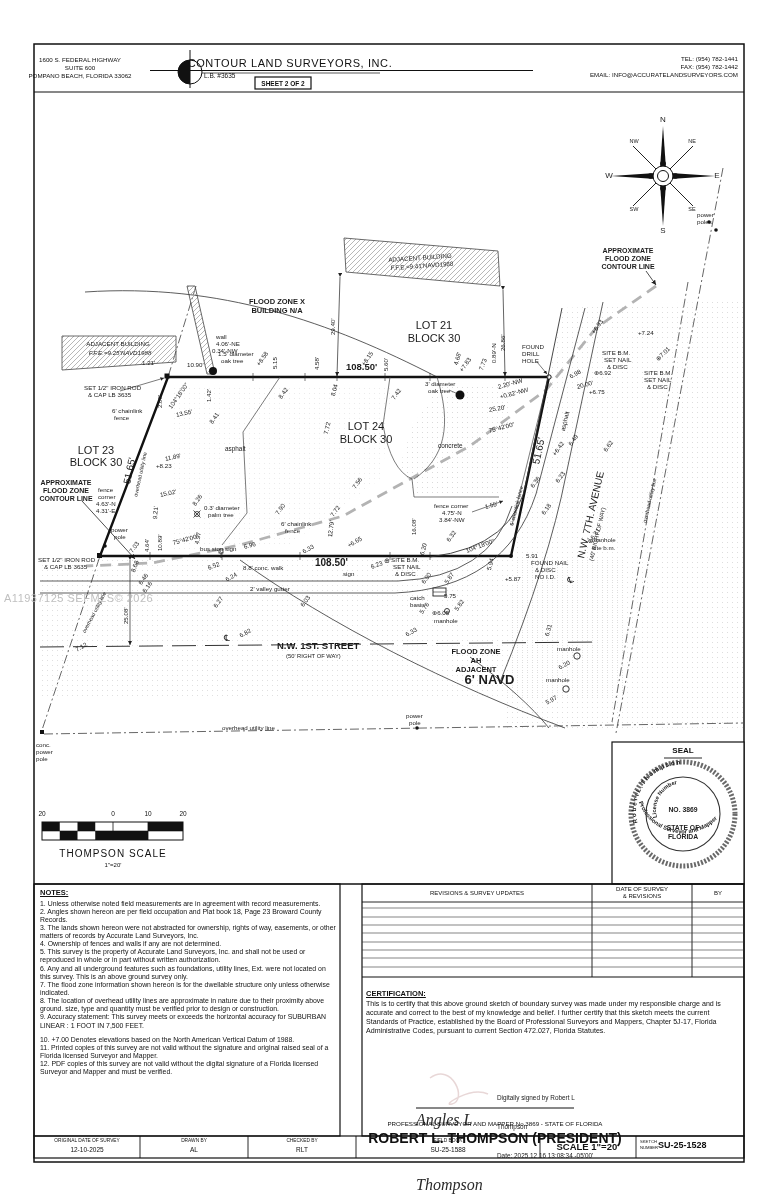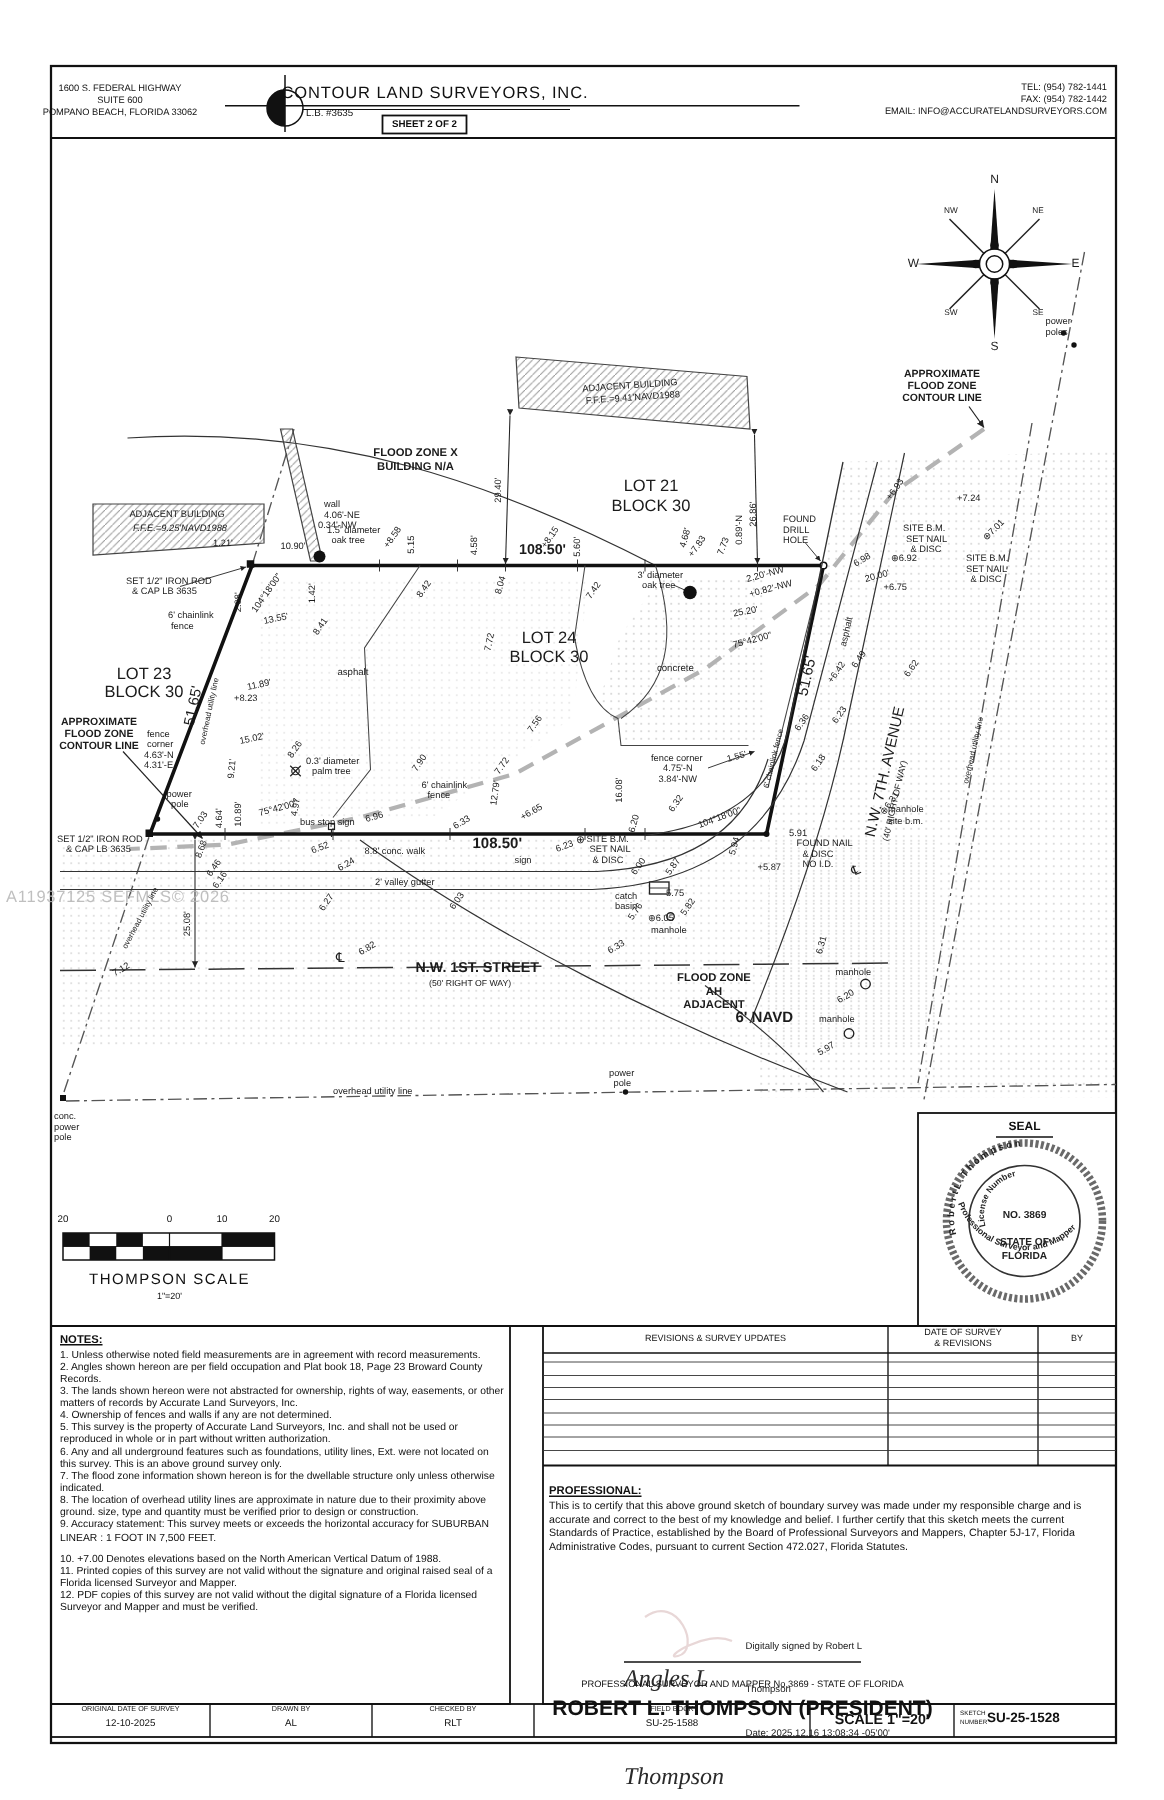--- a/index.html
+++ b/index.html
@@ -375,21 +375,21 @@
       <span class="lbl" style="left: 302px; top: 603px; font-size: 6.2px; transform-origin: 0px 50%; transform: rotate(-55deg);">6.03</span>
       <span class="lbl" style="left: 243px; top: 565px; font-size: 6.2px; transform-origin: 0px 50%;">8.8' conc. walk</span>
       <span class="lbl" style="left: 250px; top: 586px; font-size: 6.2px; transform-origin: 0px 50%;">2' valley gutter</span>
       <span class="lbl" style="left: 126px; top: 621px; font-size: 6.2px; transform-origin: 0px 50%; transform: rotate(-90deg);">25.08'</span>
       <span class="lbl" style="left: 84px; top: 630px; font-size: 5.3px; transform-origin: 0px 50%; transform: rotate(-62deg);">overhead utility line</span>
       <span class="lbl" style="left: 277px; top: 641px; font-size: 9.5px; font-weight: 700; transform-origin: 0px 50%;">N.W. 1ST. STREET</span>
       <span class="lbl" style="left: 286px; top: 654px; font-size: 5.8px; transform-origin: 0px 50%;">(50' RIGHT OF WAY)</span>
       <span class="lbl" style="left: 476px; top: 652px; font-size: 7.5px; font-weight: 700; transform-origin: center center; transform: translate(-50%, -50%);">FLOOD ZONE</span>
       <span class="lbl" style="left: 476px; top: 661px; font-size: 7.5px; font-weight: 700; transform-origin: center center; transform: translate(-50%, -50%);">AH</span>
       <span class="lbl" style="left: 476px; top: 670px; font-size: 7.5px; font-weight: 700; transform-origin: center center; transform: translate(-50%, -50%);">ADJACENT</span>
-      <span class="lbl" style="left: 488px; top: 679px; font-size: 10px; font-weight: 700; transform-origin: center center; transform: translate(-50%, -50%); padding-left: 43px;">6' NAVD</span>
+      <span class="lbl" style="left: 468px; top: 679px; font-size: 13px; font-weight: 700; transform-origin: center center; transform: translate(-50%, -50%); padding-left: 43px;">6' NAVD</span>
       <span class="lbl" style="left: 557px; top: 646px; font-size: 6.2px; transform-origin: 0px 50%;">manhole</span>
       <span class="lbl" style="left: 559px; top: 665px; font-size: 6.2px; transform-origin: 0px 50%; transform: rotate(-30deg);">6.20</span>
       <span class="lbl" style="left: 546px; top: 677px; font-size: 6.2px; transform-origin: 0px 50%;">manhole</span>
       <span class="lbl" style="left: 546px; top: 700px; font-size: 6.2px; transform-origin: 0px 50%; transform: rotate(-30deg);">5.97</span>
       <span class="lbl" style="left: 592px; top: 537px; font-size: 6.2px; transform-origin: 0px 50%;">manhole</span>
       <span class="lbl" style="left: 592px; top: 545px; font-size: 6.2px; transform-origin: 0px 50%;">site b.m.</span>
       <span class="lbl" style="left: 406px; top: 713px; font-size: 6.2px; transform-origin: 0px 50%;">power</span>
       <span class="lbl" style="left: 409px; top: 720px; font-size: 6.2px; transform-origin: 0px 50%;">pole</span>
       <span class="lbl" style="left: 222px; top: 725px; font-size: 6.2px; transform-origin: 0px 50%;">overhead utility line</span>
       <span class="lbl" style="left: 36px; top: 742px; font-size: 6.2px; transform-origin: 0px 50%;">conc.</span>
@@ -451,21 +451,21 @@
         <div class="note">12. PDF copies of this survey are not valid without the digital signature of a Florida licensed Surveyor and Mapper and must be verified.</div>
       </div>
   </div>
 
   <div class="abs ctr" style="left:477px;top:893px;font-size:6px;">REVISIONS &amp; SURVEY UPDATES</div>
   <div class="abs ctr" style="left:642px;top:889px;font-size:6px;">DATE OF SURVEY</div>
   <div class="abs ctr" style="left:642px;top:896px;font-size:6px;">&amp; REVISIONS</div>
   <div class="abs ctr" style="left:718px;top:893px;font-size:6px;">BY</div>
 
   <div class="abs" style="left:366px;top:990px;width:374px;white-space:normal;">
-    <div class="b u" style="font-size:7.5px;margin-bottom:2px;">PROFESSIONAL:</div>
+    <div class="b u" style="font-size:7.5px;margin-bottom:2px;">CERTIFICATION:</div>
     <div style="font-size:7.1px;line-height:1.3;">This is to certify that this above ground sketch of boundary survey was made under my responsible charge and is accurate and correct to the best of my knowledge and belief. I further certify that this sketch meets the current Standards of Practice, established by the Board of Professional Surveyors and Mappers, Chapter 5J-17, Florida Administrative Codes, pursuant to current Section 472.027, Florida Statutes.</div>
   </div>
   <div class="abs sig-name" style="left:416px;top:1066px;">
     <div>Angles L</div>
     <div>Thompson</div>
   </div>
   <div class="abs dig" style="left:497px;top:1074px;">
     <div>Digitally signed by Robert L</div>
     <div>Thompson</div>
     <div>Date: 2025.12.16 13:08:34 -05'00'</div>

